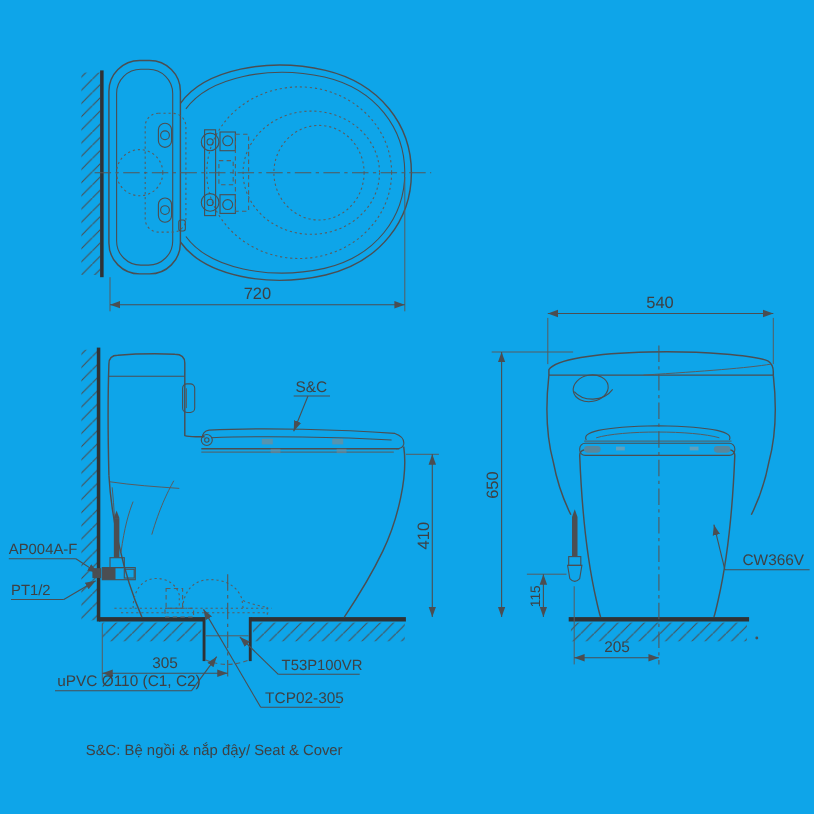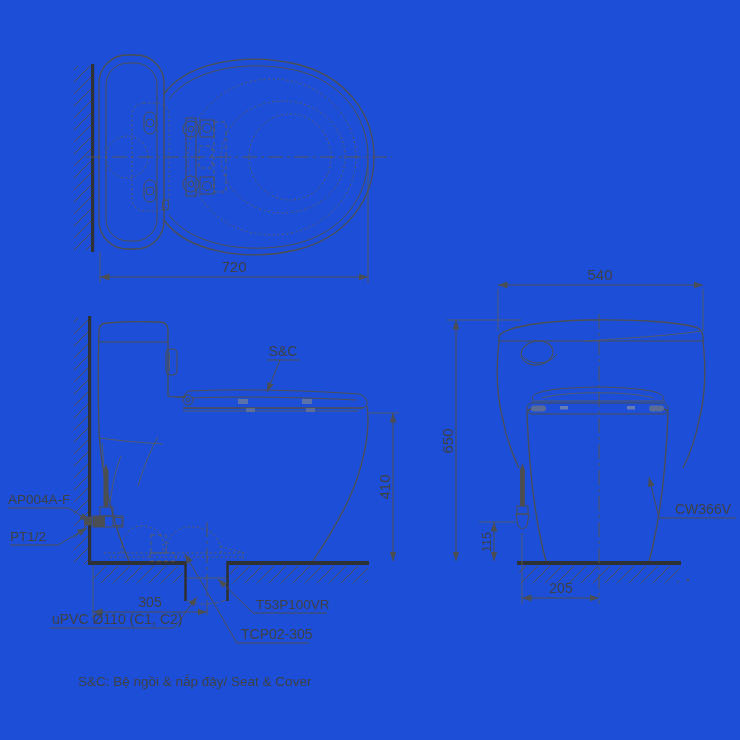--- a/index.html
+++ b/index.html
@@ -1,16 +1,16 @@
 <!DOCTYPE html>
 <html><head>
 <meta charset="utf-8">
 <style>
   html,body{margin:0;padding:0;background:#ffffff;}
-  .stage{position:relative;width:740px;height:740px;background:#1d4ed8;overflow:hidden;
+  .stage{position:relative;width:740px;height:740px;background:#0ea5e9;overflow:hidden;
          font-family:"Liberation Sans", sans-serif;}
   svg{position:absolute;left:0;top:0;}
   svg text{font-family:"Liberation Sans", sans-serif;fill:#3e4144;}
   .ln{stroke:#4b4e52;stroke-width:1;fill:none;}
   .ln2{stroke:#4b4e52;stroke-width:1.3;fill:none;}
   .thin{stroke:#585b5e;stroke-width:0.9;fill:none;}
   .dot{stroke:#5a5d60;stroke-width:1;fill:none;stroke-dasharray:2 2.6;}
   .dash{stroke:#5a5d60;stroke-width:1;fill:none;stroke-dasharray:4 3;}
   .cl{stroke:#54575a;stroke-width:1;fill:none;stroke-dasharray:15 4 3 4;}
   .dim{stroke:#4b4e52;stroke-width:1;fill:none;}

